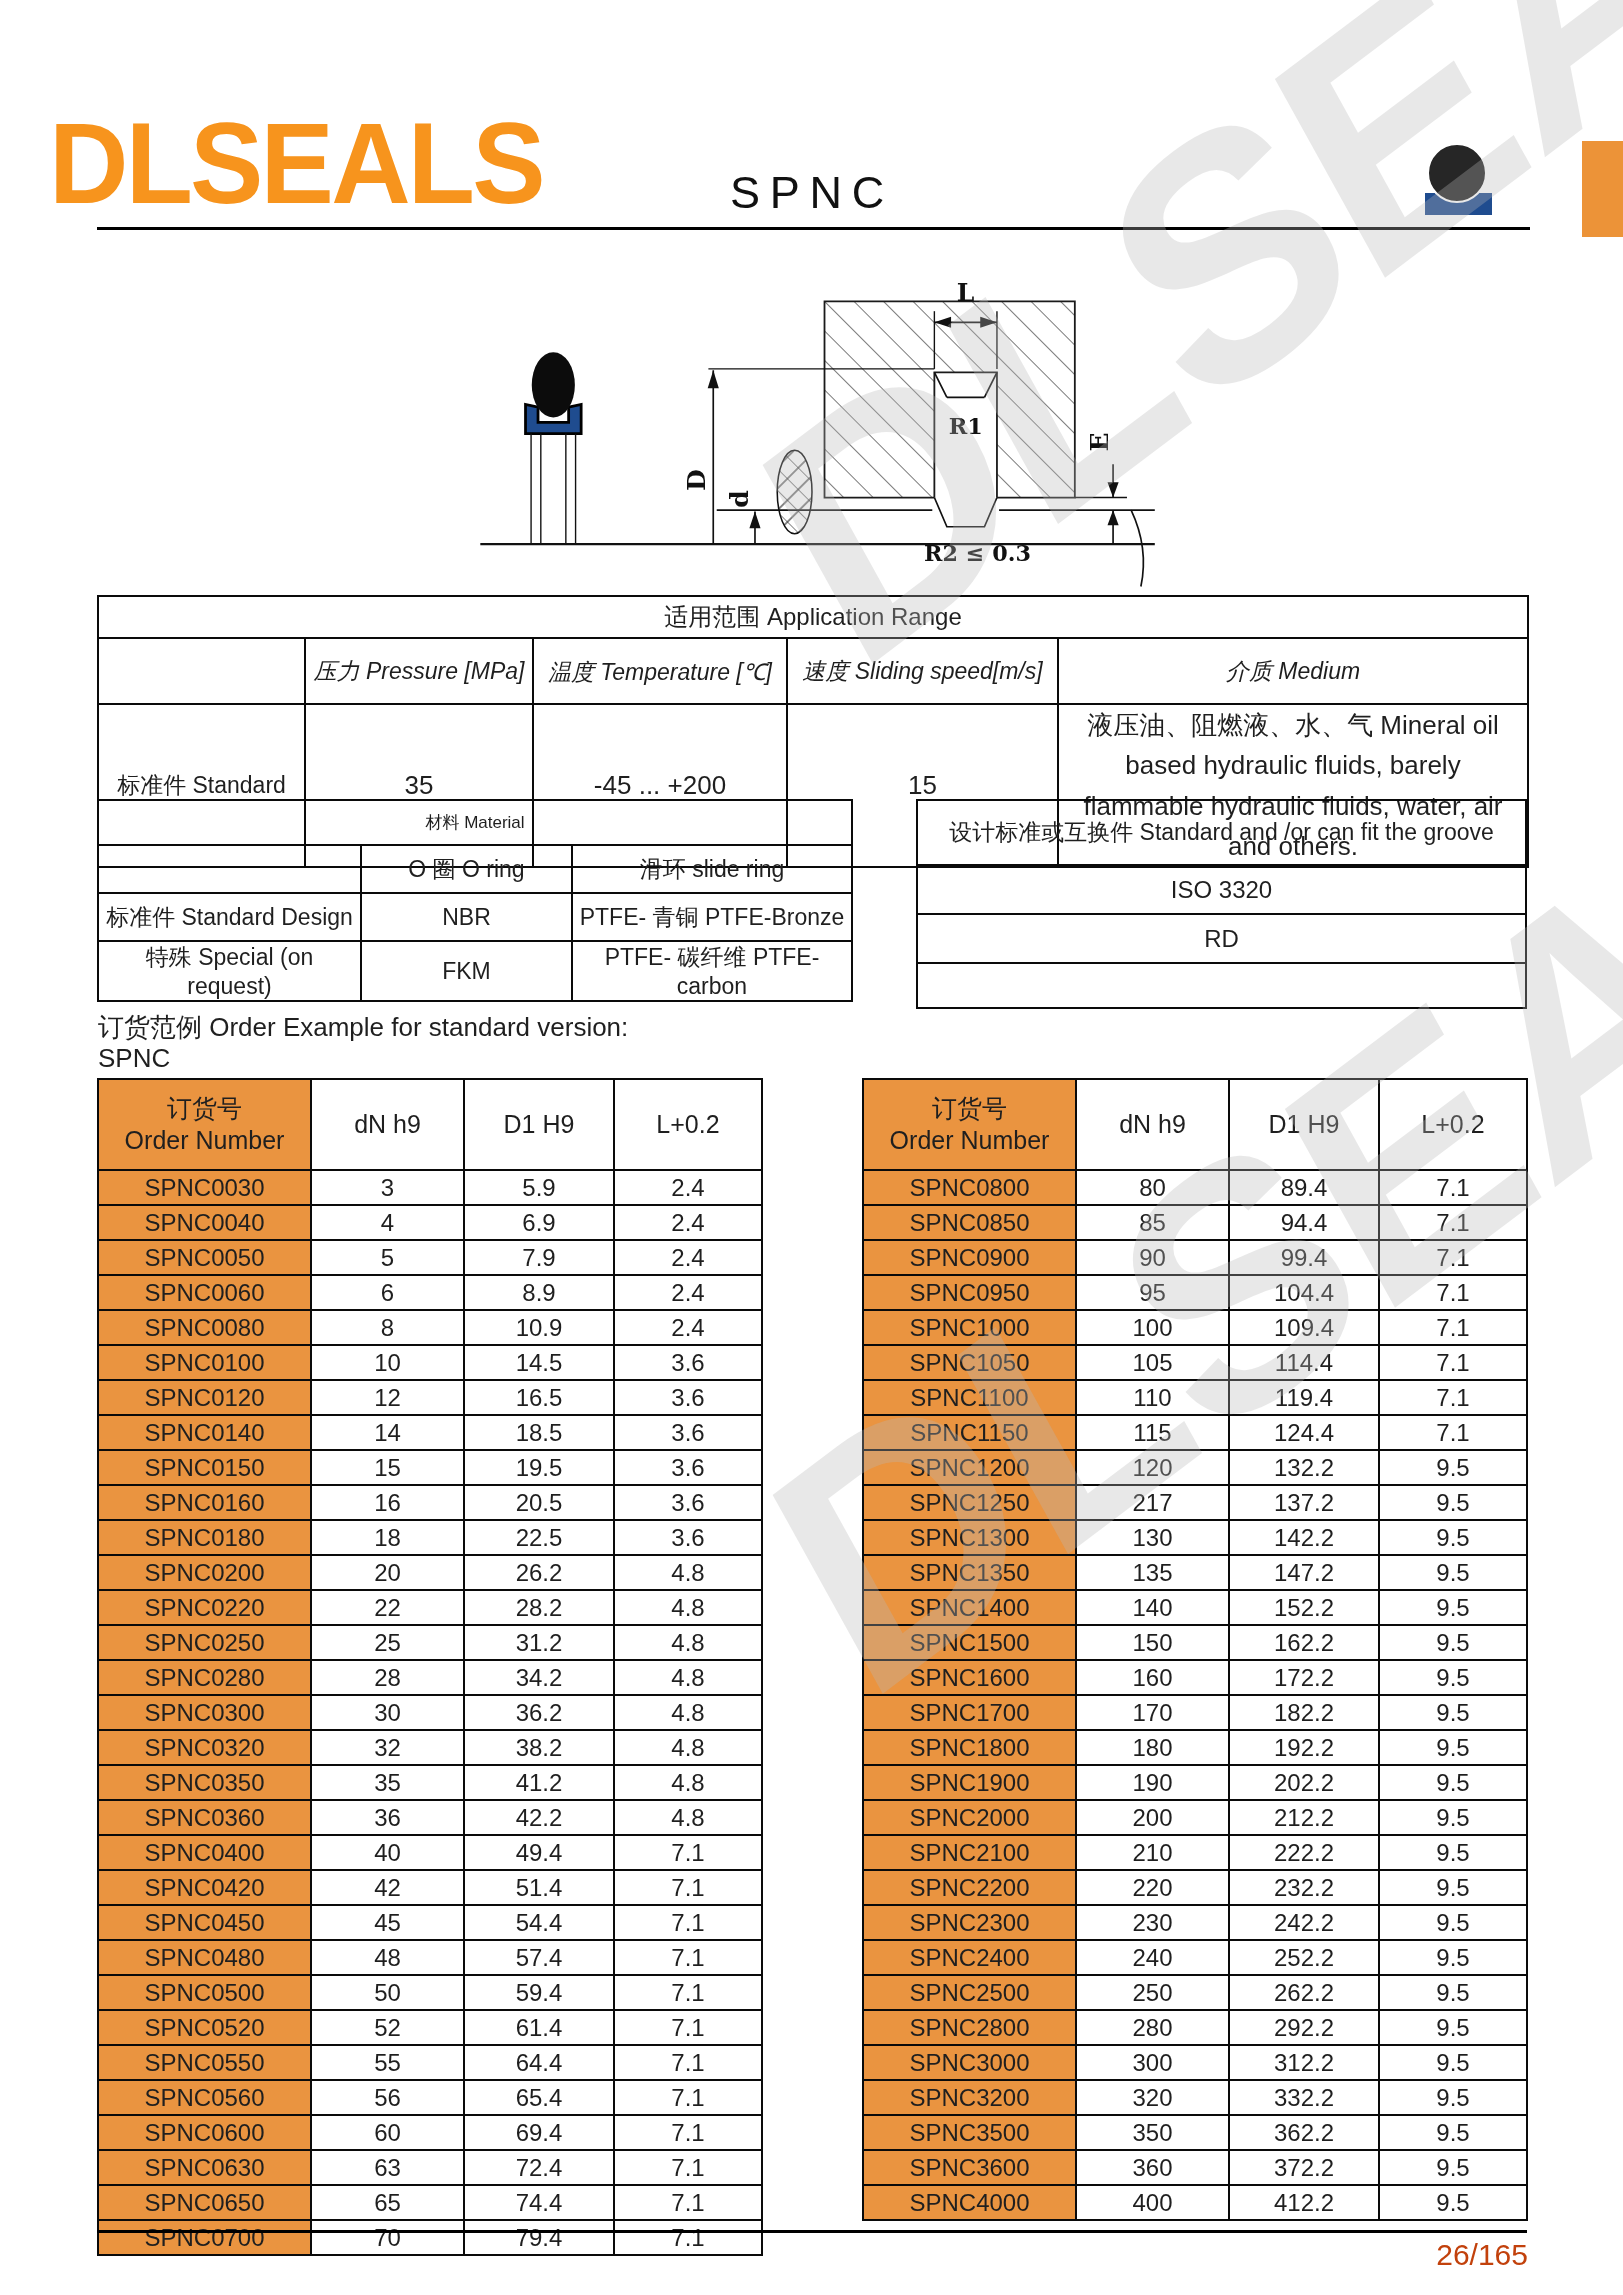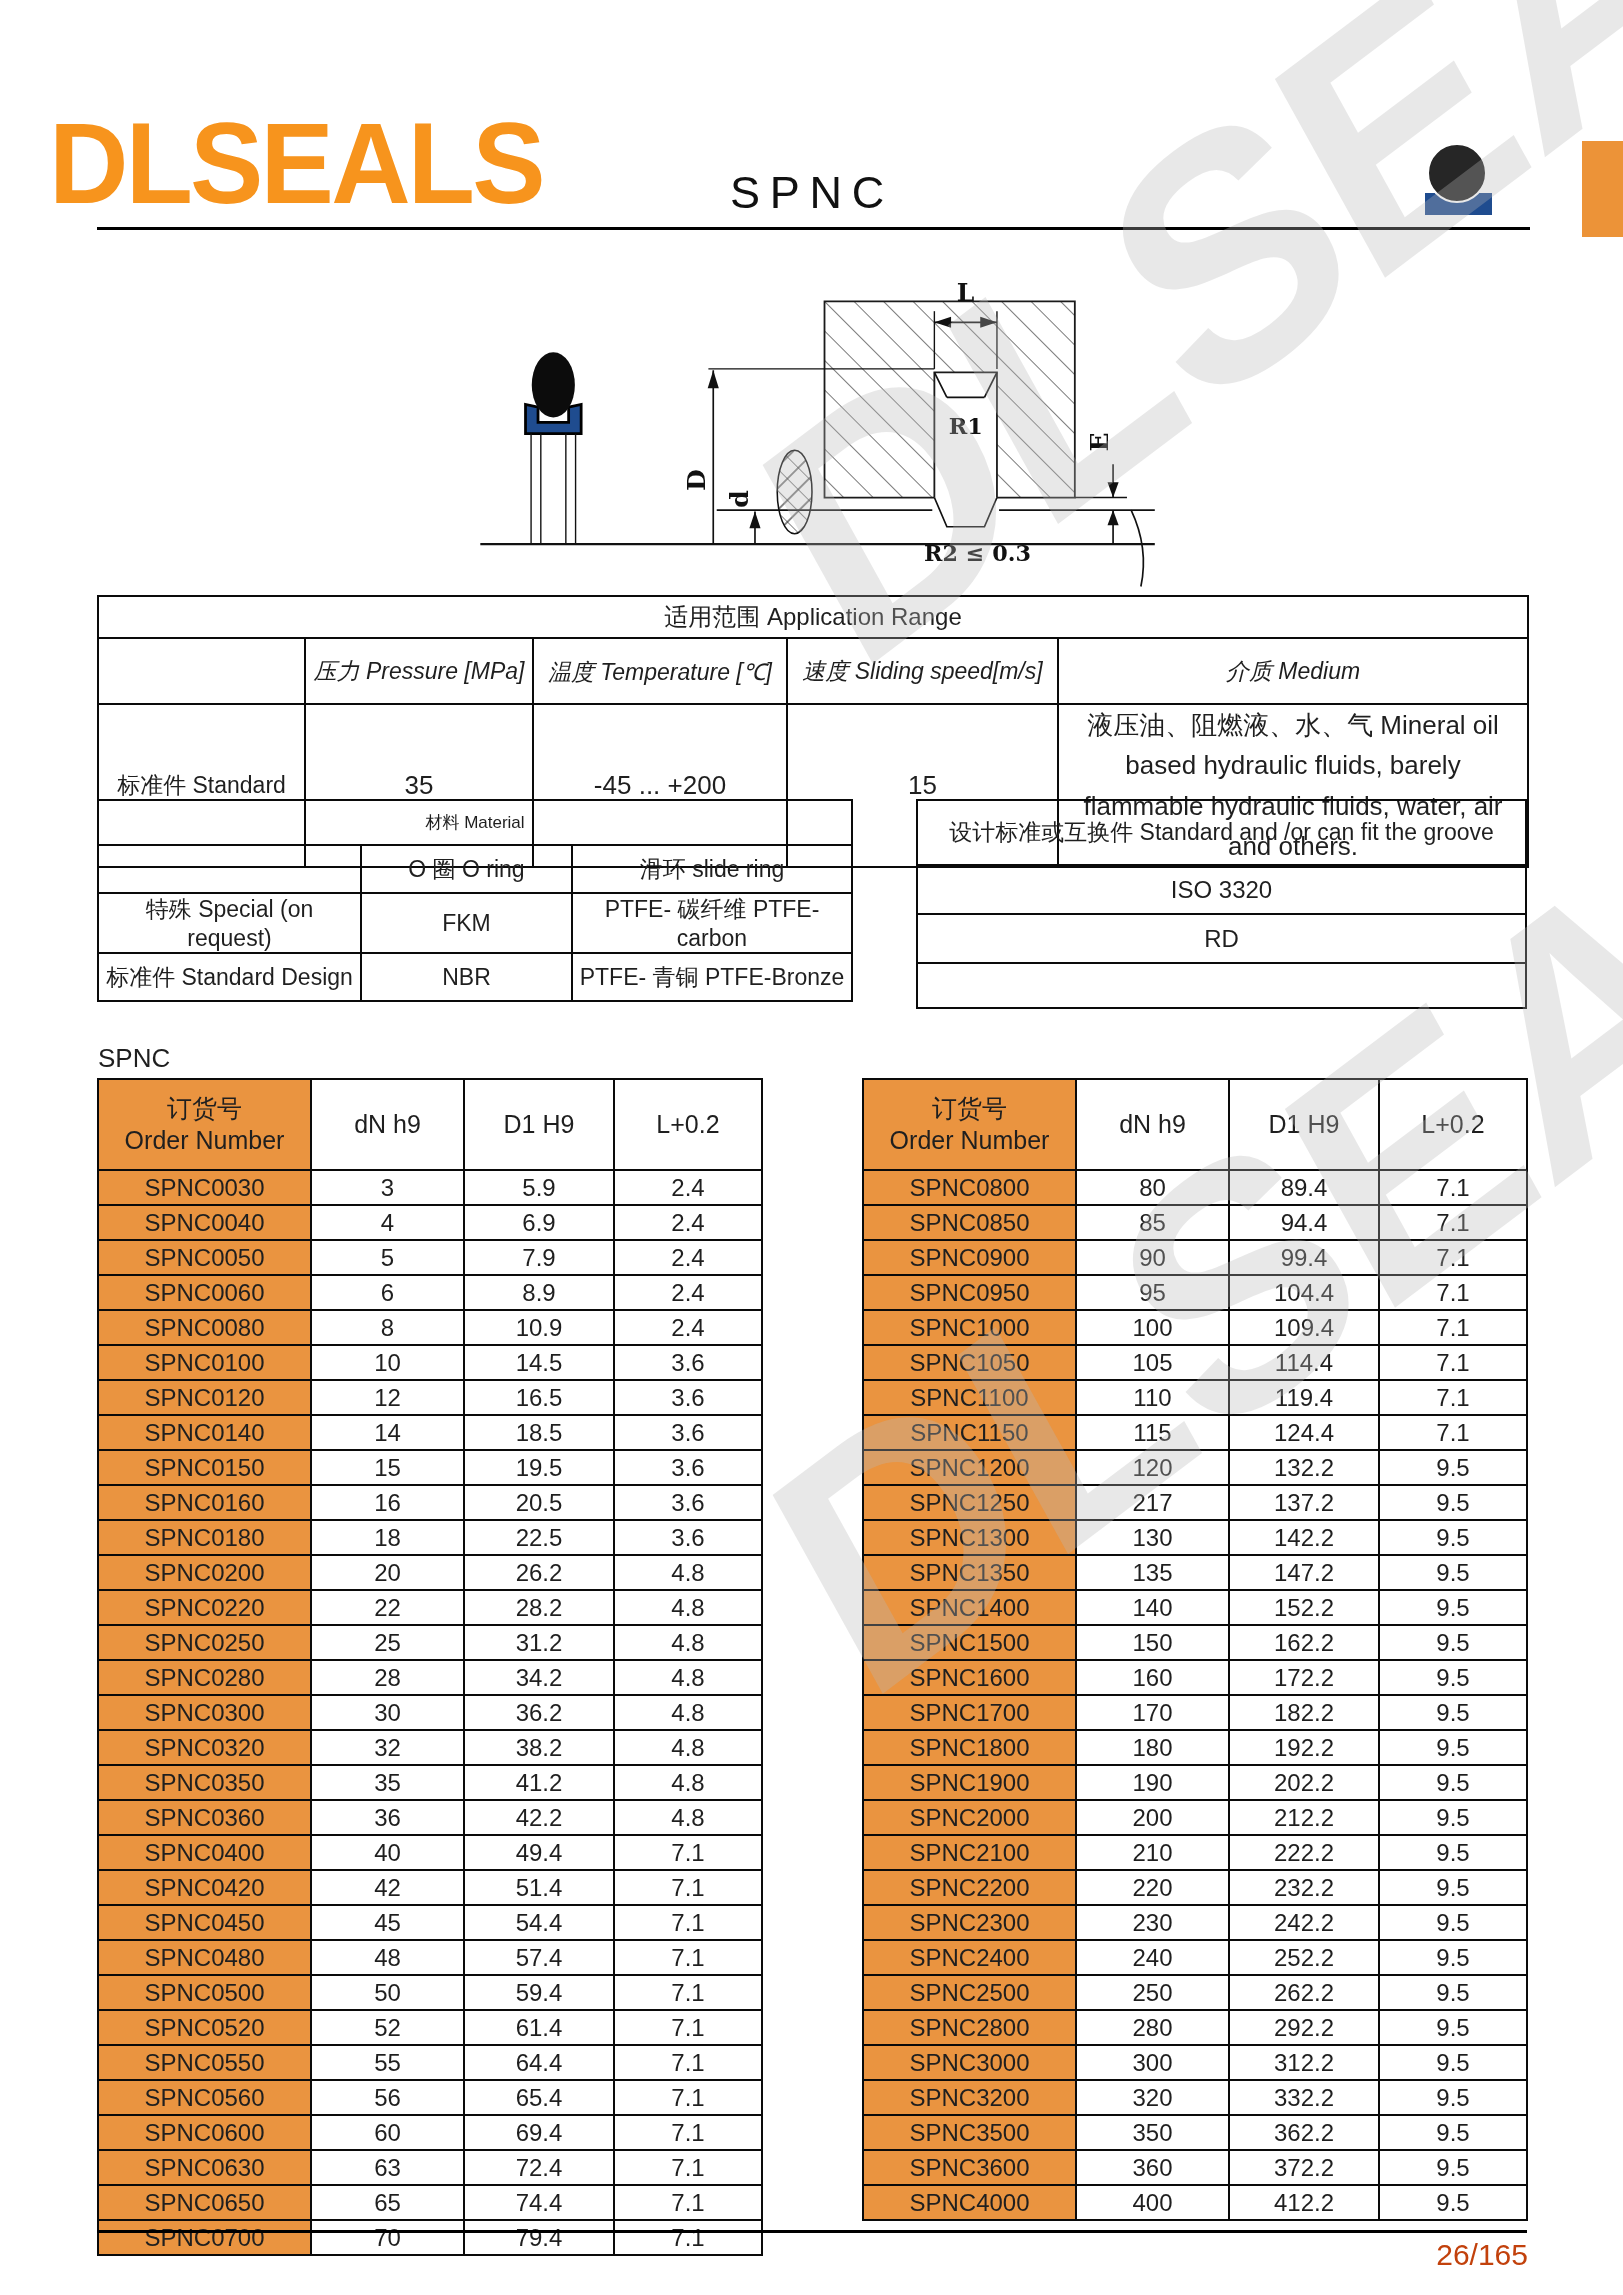--- a/index.html
+++ b/index.html
@@ -218,49 +218,50 @@
     <tbody>
         <tr class="trow1">
       <td colspan="3">材料 Material</td>
     </tr>
     <tr class="trow2">
       <td></td>
       <td>O 圈 O ring</td>
       <td>滑环 slide ring</td>
     </tr>
     <tr class="trow3">
+      <td>标准件 Standard Design</td>
+      <td>NBR</td>
+      <td>PTFE- 青铜 PTFE-Bronze</td>
+    </tr>
+    <tr class="trow3">
       <td>特殊 Special (on request)</td>
       <td>FKM</td>
       <td>PTFE- 碳纤维 PTFE-carbon</td>
     </tr>
-    <tr class="trow3">
-      <td>标准件 Standard Design</td>
-      <td>NBR</td>
-      <td>PTFE- 青铜 PTFE-Bronze</td>
-    </tr>
   </tbody>
     </table>
 
   <table class="abs std">
     <tbody>
         <tr class="trow1">
           <td>设计标准或互换件 Standard and /or can fit the groove</td>
         </tr>
     <tr class="trow2">
           <td>ISO 3320</td>
         </tr>
     <tr class="trow3">
           <td>RD</td>
         </tr>
     <tr class="trow4">
           <td></td>
         </tr>
   </tbody>
     </table>
 
+  <div class="abs ex1">订货范例 Order Example for standard version:</div>
   <div class="abs ex2">SPNC</div>
 
   <table class="abs order order-left">
     <colgroup>
         <col style="width:213px">
         <col style="width:153px">
         <col style="width:150px">
         <col>
       </colgroup>
     <thead>

